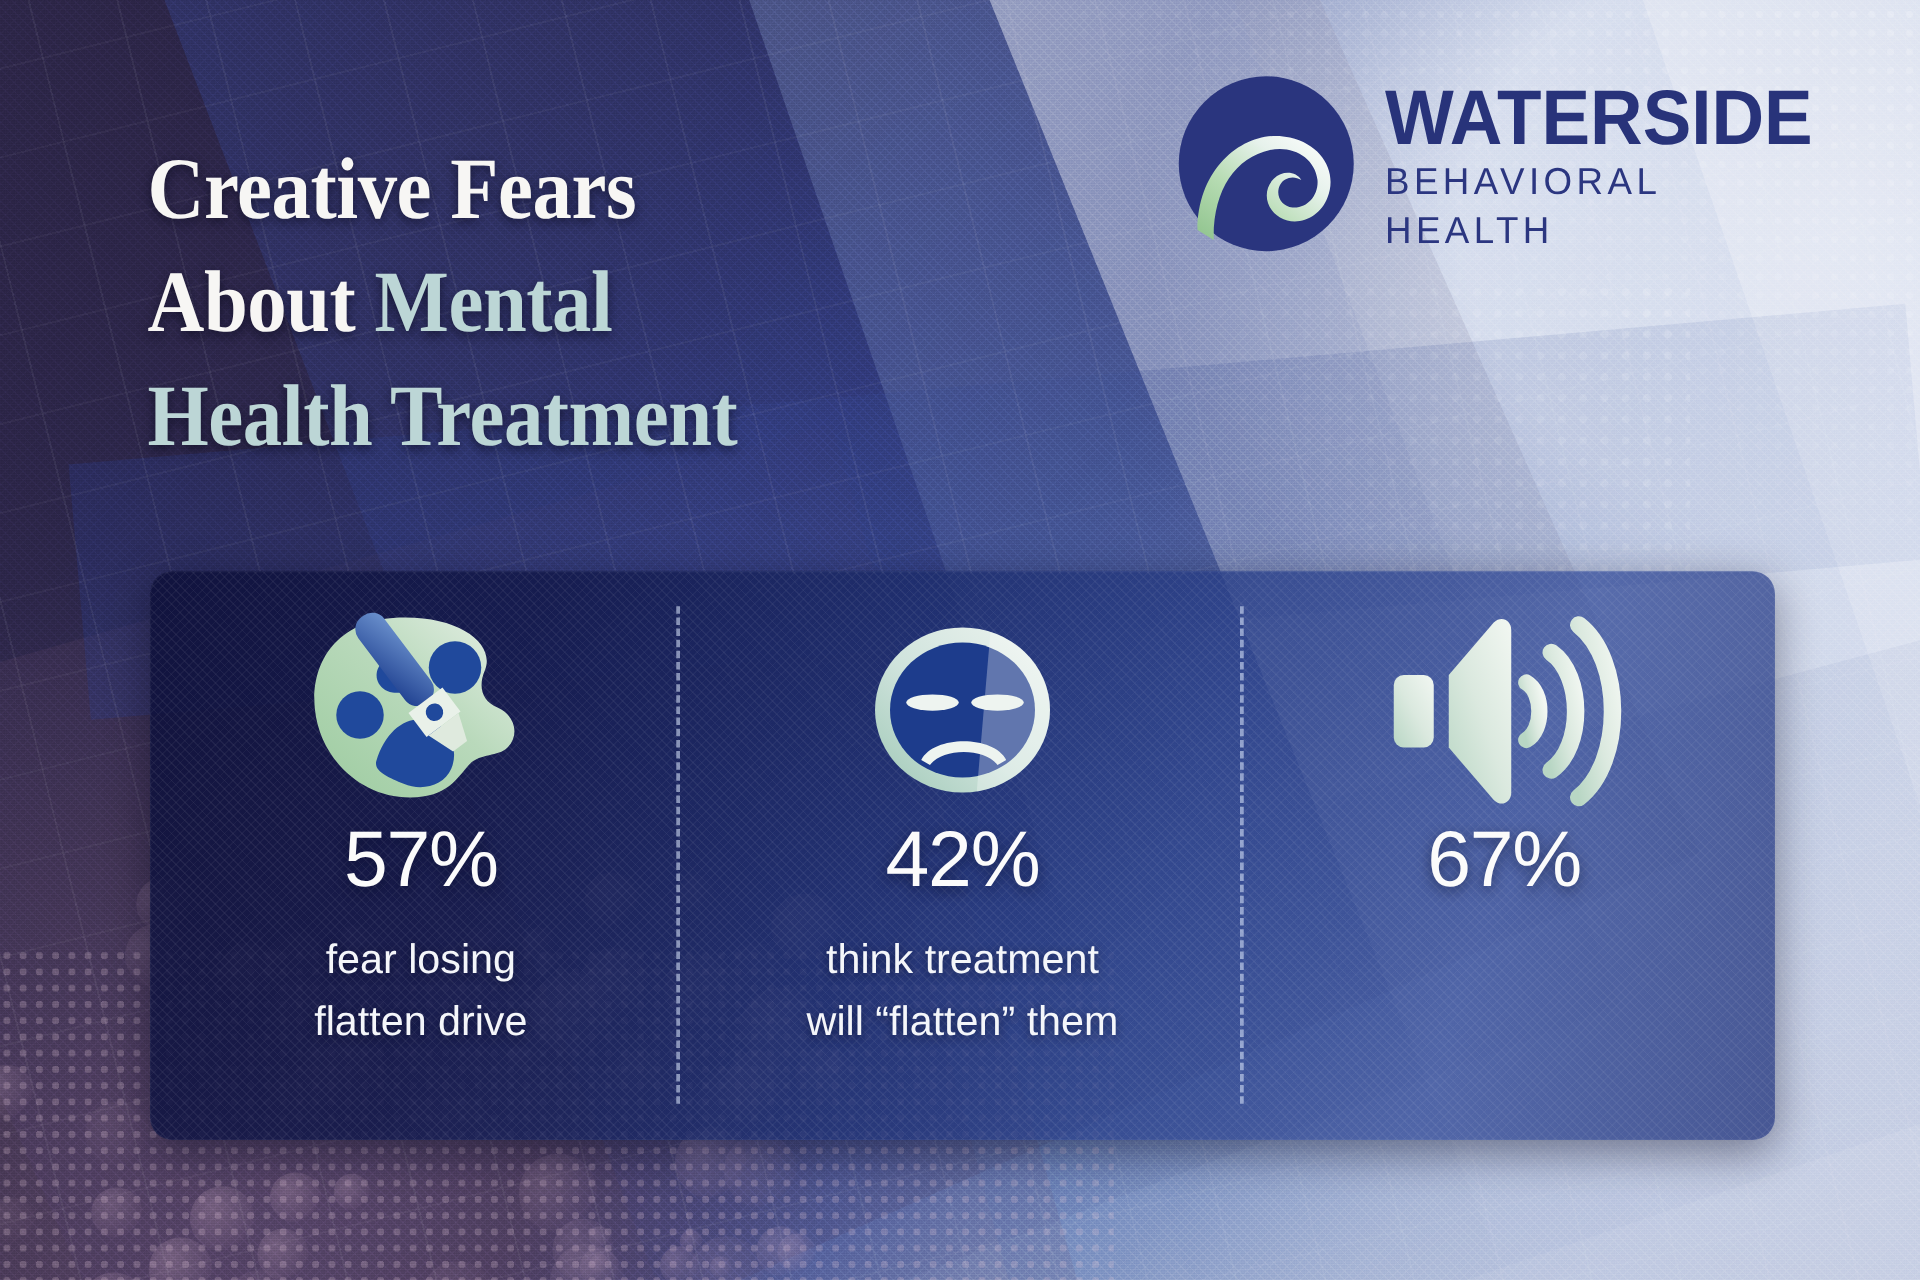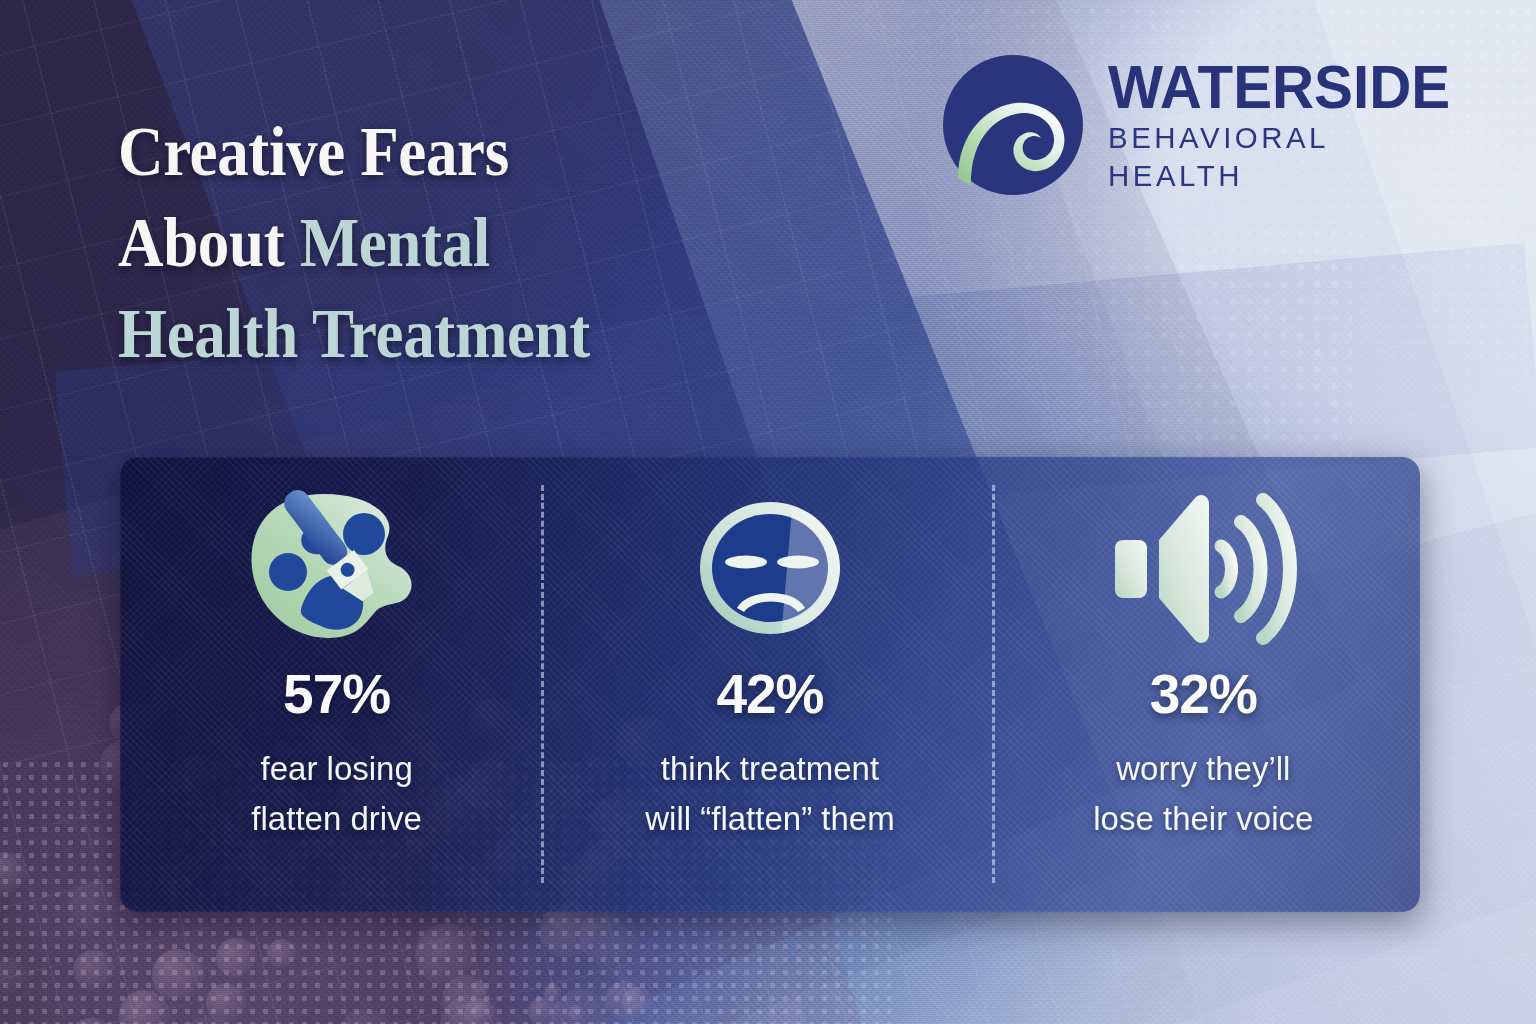--- a/index.html
+++ b/index.html
@@ -111,21 +111,21 @@
     transform:scaleX(0.90); transform-origin:left top;
     text-shadow:0 3px 9px rgba(8,8,28,.62);
     z-index:6;
   }
   .hl-line{ display:block; white-space:nowrap; }
   .hl-white{ color:#f7f6f4; }
   .hl-mint { color:#bcd6d6; }
 
   
   .logo{ position:absolute; left:940px; top:52px; width:512px; height:152px;
-         display:flex; align-items:flex-start; gap:22px; z-index:6; }
+         display:flex; align-items:flex-end; gap:22px; z-index:6; }
   .logo-mark{ width:146px; height:146px; flex:0 0 146px; position:relative; }
   .logo-text{ display:flex; flex-direction:column; justify-content:center; padding-top:6px; }
   .logo-name{
     font-family:"Liberation Sans", sans-serif; font-weight:700;
     font-size:62px; line-height:.92; color:#28337a; letter-spacing:0px;
     transform:scaleX(0.94); transform-origin:left center;
   }
   .logo-tag{
     font-family:"Liberation Sans", sans-serif; font-weight:400;
     font-size:30px; line-height:1.28; color:#2b3680;
@@ -167,22 +167,22 @@
     position:absolute; top:28px; width:0; height:398px;
     border-left:3px dashed rgba(214,226,248,.58);
     z-index:3;
   }
   .div-1{ left:421px; }
   .div-2{ left:872px; }
 
   .stat-icon{ height:170px; display:flex; align-items:center; justify-content:center; }
   .stat-num{
     font-family:"Liberation Sans", sans-serif;
-    font-weight:700; font-size:55px; line-height:1; color:#fbfbfb;
-    letter-spacing:-1px; margin-top:14px;
+    font-weight:400; font-size:63px; line-height:1; color:#fbfbfb;
+    letter-spacing:-1px; margin-top:4px;
     text-shadow:0 3px 10px rgba(6,10,36,.55);
   }
   .stat-cap{
     font-family:"Liberation Sans", sans-serif;
     font-weight:400; font-size:33px; line-height:1.50; color:#f4f6fa;
     text-align:center; margin-top:22px; white-space:pre-line;
     text-shadow:0 2px 7px rgba(6,10,36,.5);
   }
 </style>
 </head>
@@ -384,21 +384,19 @@
                 <stop offset="100%" stop-color="#f2f7f2"></stop>
               </linearGradient>
             </defs>
             <rect x="12" y="52" width="32" height="58" rx="8" fill="url(#spkGrad)"></rect>
             <path d="M56 52 L 92 10 C 98 4, 106 8, 106 16 L 106 146 C 106 154, 98 158, 92 152 L 56 110 Z" fill="url(#spkGrad)"></path>
             <path d="M118 58 C 132 66, 132 96, 118 104" stroke="url(#spkGrad)" stroke-width="13" fill="none" stroke-linecap="round"></path>
             <path d="M138 34 C 164 52, 164 110, 138 128" stroke="url(#spkGrad)" stroke-width="14" fill="none" stroke-linecap="round"></path>
             <path d="M160 12 C 196 40, 196 122, 160 150" stroke="url(#spkGrad)" stroke-width="14" fill="none" stroke-linecap="round"></path>
           </svg>
         </div>
-        <div class="stat-num">32%</div>
-        <div class="stat-cap">worry they’ll
-lose their voice</div>
+        <div class="stat-num">67%</div>
       </div>
 
     </div>
   </div>
 
 </div>
 
 </body></html>

